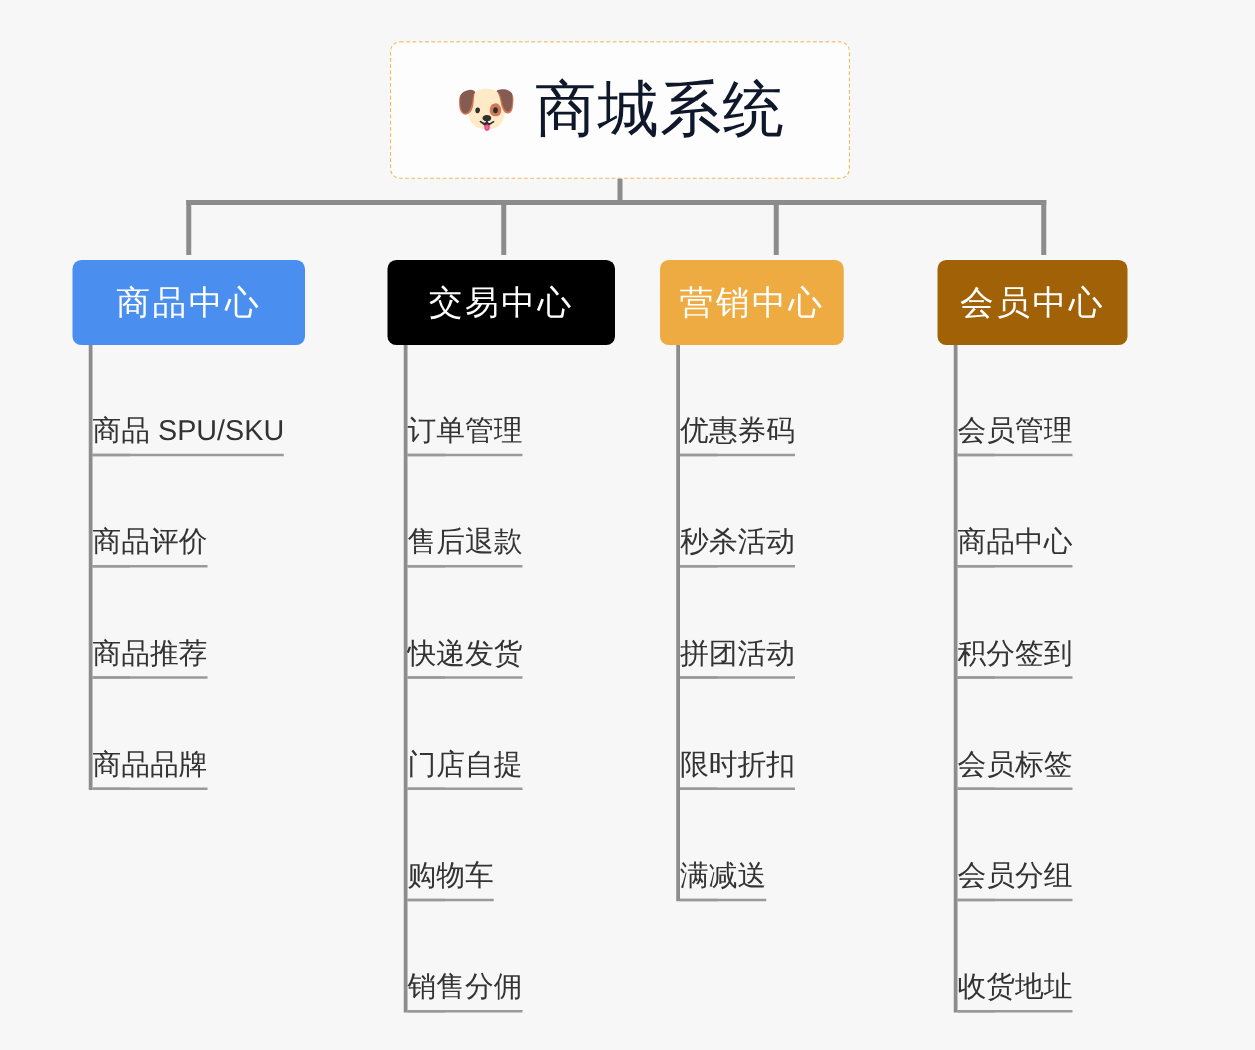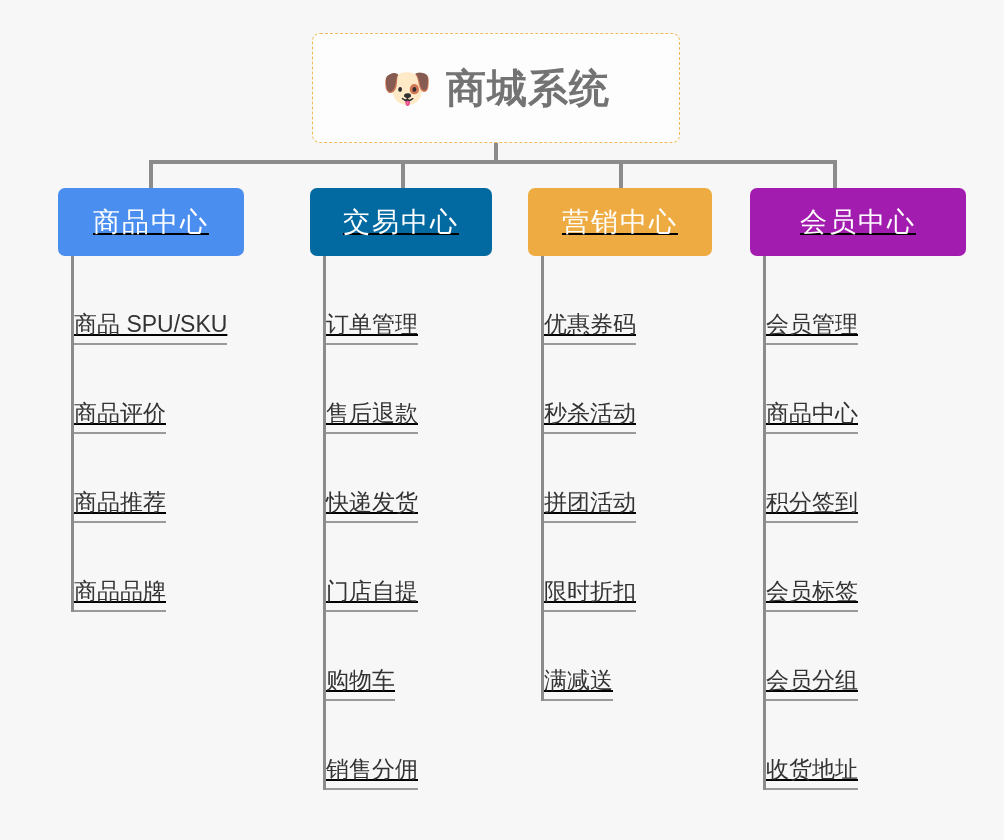--- a/index.html
+++ b/index.html
@@ -32,65 +32,64 @@
     align-items: center;
     justify-content: center;
     gap: 14px;
   }
   .root-icon {
     font-size: 40px;
     line-height: 1;
     display: inline-block;
   }
   .root-title {
-    font-size: 40px;
-    color: #737373;
+    font-size: 49px;
+    color: #0f172a;
     letter-spacing: 1px;
-    font-weight: 700;
+    font-weight: 400;
   }
 
   
   .conn {
     position: absolute;
     background: #8c8c8c;
   }
   .conn-v-root { left: 494px; top: 143px; width: 4px; height: 20px; }
   .conn-h-main { left: 149px; top: 160px; width: 688px; height: 4px; }
 
   .conn-drop { width: 4px; height: 44px; top: 160px; }
   .drop-1 { left: 149px; }
   .drop-2 { left: 401px; }
   .drop-3 { left: 619px; }
   .drop-4 { left: 833px; }
 
   
   .column {
     position: absolute;
-    top: 188px;
-    text-decoration: underline;
+    top: 208px;
   }
   .col-1 { left: 58px; }
   .col-2 { left: 310px; }
   .col-3 { left: 528px; }
   .col-4 { left: 750px; }
 
   .cat-header {
     height: 68px;
     border-radius: 7px;
     display: flex;
     align-items: center;
     justify-content: center;
     color: #ffffff;
     font-size: 27px;
     letter-spacing: 2px;
   }
   .col-1 .cat-header { width: 186px; background: #4a8ef0; }
-  .col-2 .cat-header { width: 182px; background: #0369a1; justify-content: center; }
-  .col-3 .cat-header { width: 184px; background: #eeab41; }
-  .col-4 .cat-header { width: 216px; background: #a21caf; }
+  .col-2 .cat-header { width: 182px; background: #000000; justify-content: center; }
+  .col-3 .cat-header { width: 147px; background: #eeab41; }
+  .col-4 .cat-header { width: 152px; background: #a16207; }
 
   
   .sub-list {
     position: relative;
     margin-left: 13px;
     padding-left: 0;
     border-left: 3px solid #8c8c8c;
   }
   .sub-item {
     height: 89px;

